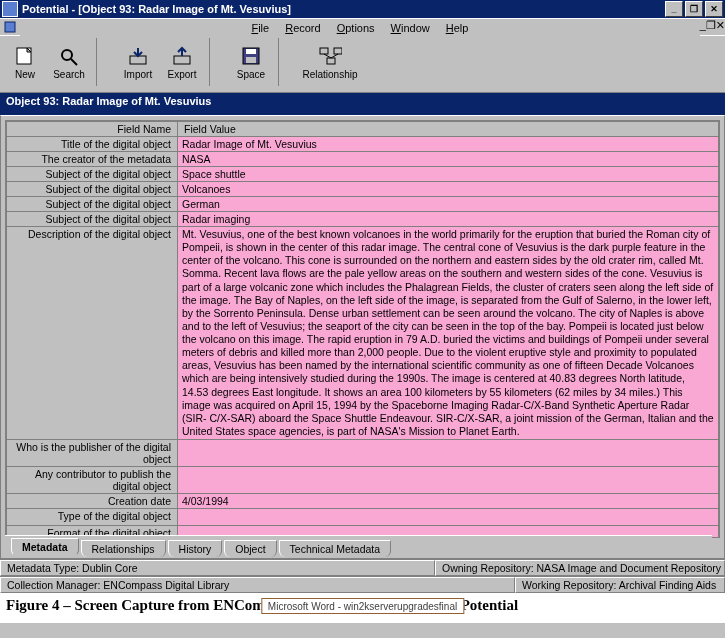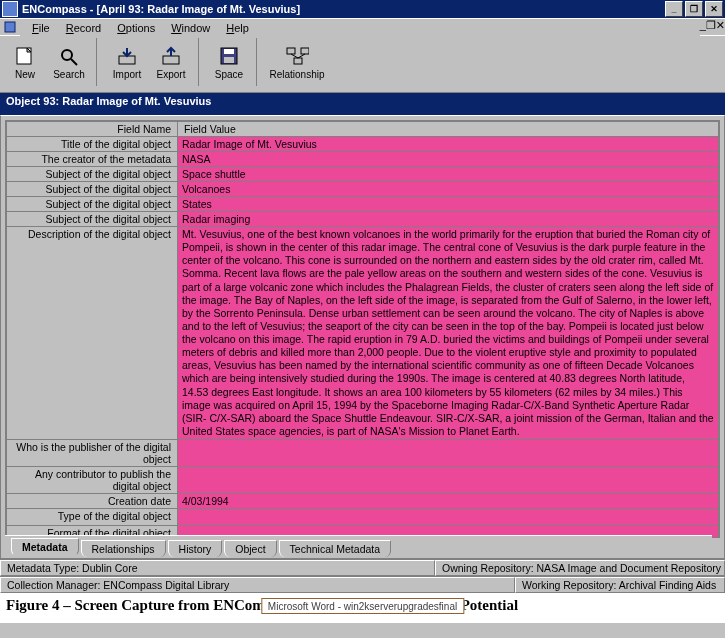--- a/index.html
+++ b/index.html
@@ -69,21 +69,21 @@
     cursor: default;
   }
   .menu-bar span.m u { text-decoration: underline; }
   
   .toolbar {
     display: flex;
     align-items: flex-start;
     height: 52px;
     background: #c0c0c0;
     padding: 2px 4px;
-    gap: 9px;
+    gap: 20px;
     border-top: 1px solid #fff;
     border-bottom: 1px solid #808080;
   }
   .toolbar .tb-group {
     display: flex;
     gap: 2px;
     padding-right: 6px;
     border-right: 1px solid #808080;
     height: 48px;
   }
@@ -156,21 +156,21 @@
     border-right: 1px solid #808080;
   }
   .field-table tr.header th {
     background: #c0c0c0;
     font-weight: normal;
     text-align: left;
     border-bottom: 1px solid #808080;
     padding-left: 6px;
   }
   .field-table tr.header th.label-col { text-align: right; }
-  .field-table td.value-col { background: #ec4899; }
+  .field-table td.value-col { background: #f9a8d4; }
   .desc-cell { line-height: 1.25; font-size: 10.4px; margin-left: 41px; }
   .empty-row td.value-col { height: 14px; }
   
   .tabs-row {
     display: flex;
     align-items: flex-end;
     height: 20px;
     background: #c0c0c0;
     padding: 0 6px;
     border-top: 1px solid #fff;
@@ -241,34 +241,34 @@
     height: 22px;
   }
   
   svg { display: block; }
 </style>
 </head>
 <body>
 
 <div class="title-bar">
   <div class="icon"></div>
-  <span>ENCompass - [April 93:  Radar Image of Mt. Vesuvius]</span>
+  <span>Potential - [Object 93:  Radar Image of Mt. Vesuvius]</span>
   <div class="spacer"></div>
   <div class="winbtn">_</div>
   <div class="winbtn">❐</div>
   <div class="winbtn close-x">✕</div>
 </div>
 
 <div class="mdi-row">
   <div class="left-icon">
     <svg width="12" height="12">
         <rect x="1" y="1" width="10" height="10" fill="#5a7fd0" stroke="#0a246a"></rect>
       </svg>
   </div>
-  <div class="menu-bar" style="flex:1; border-bottom:none;">
+  <div class="menu-bar" style="flex:1; border-bottom:none;justify-content:center;">
     <span class="m"><u>F</u><span></span>ile</span>
     <span class="m"><u>R</u>ecord</span>
     <span class="m"><u>O</u>ptions</span>
     <span class="m"><u>W</u>indow</span>
     <span class="m"><u>H</u>elp</span>
   </div>
   <div class="winbtn">_</div>
   <div class="winbtn">❐</div>
   <div class="winbtn close-x">✕</div>
 </div>
@@ -367,21 +367,21 @@
           <tr>
             <th class="label-col">Subject of the digital object</th>
             <td class="value-col">Space shuttle</td>
           </tr>
           <tr>
             <th class="label-col">Subject of the digital object</th>
             <td class="value-col">Volcanoes</td>
           </tr>
           <tr>
             <th class="label-col">Subject of the digital object</th>
-            <td class="value-col">States</td>
+            <td class="value-col">German</td>
           </tr>
           <tr>
             <th class="label-col">Subject of the digital object</th>
             <td class="value-col">Radar imaging</td>
           </tr>
           <tr>
             <th class="label-col">Description of the digital object</th>
             <td class="value-col desc-cell">Mt. Vesuvius, one of the best known volcanoes in the world primarily for the eruption that buried the Roman city of Pompeii, is shown in the center of this radar image. The central cone of Vesuvius is the dark purple feature in the center of the volcano. This cone is surrounded on the northern and eastern sides by the old crater rim, called Mt. Somma. Recent lava flows are the pale yellow areas on the southern and western sides of the cone. Vesuvius is part of a large volcanic zone which includes the Phalagrean Fields, the cluster of craters seen along the left side of the image. The Bay of Naples, on the left side of the image, is separated from the Gulf of Salerno, in the lower left, by the Sorrento Peninsula. Dense urban settlement can be seen around the volcano. The city of Naples is above and to the left of Vesuvius; the seaport of the city can be seen in the top of the bay. Pompeii is located just below the volcano on this image. The rapid eruption in 79 A.D. buried the victims and buildings of Pompeii under several meters of debris and killed more than 2,000 people. Due to the violent eruptive style and proximity to populated areas, Vesuvius has been named by the international scientific community as one of fifteen Decade Volcanoes which are being intensively studied during the 1990s. The image is centered at 40.83 degrees North latitude, 14.53 degrees East longitude. It shows an area 100 kilometers by 55 kilometers (62 miles by 34 miles.) This image was acquired on April 15, 1994 by the Spaceborne Imaging Radar-C/X-Band Synthetic Aperture Radar (SIR- C/X-SAR) aboard the Space Shuttle Endeavour. SIR-C/X-SAR, a joint mission of the German, Italian and the United States space agencies, is part of NASA's Mission to Planet Earth.</td>
           </tr>
           <tr class="empty-row">

